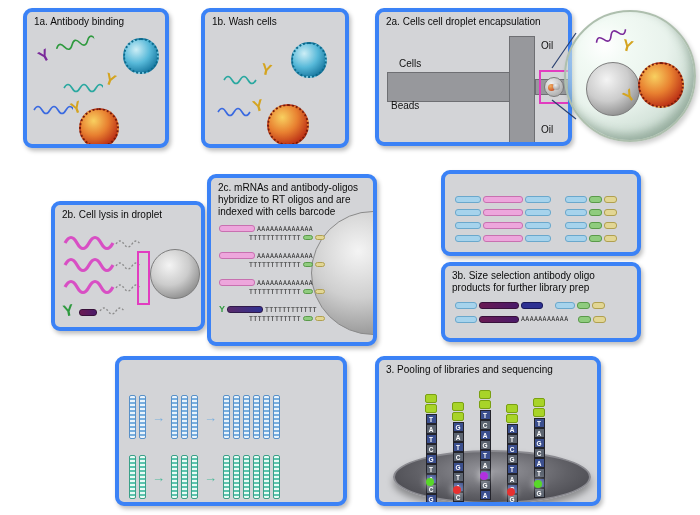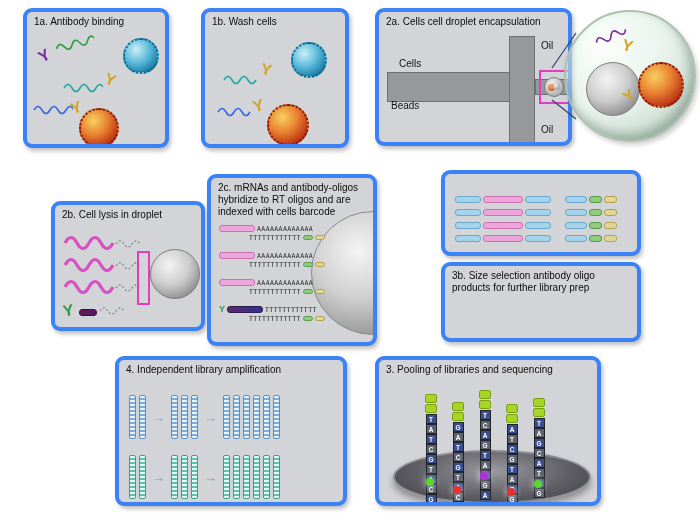--- a/index.html
+++ b/index.html
@@ -264,24 +264,42 @@
           <div class="gap10"></div>
           <div class="seg s-lb w22"></div>
           <div class="seg s-green w13"></div>
           <div class="seg s-yellow w13"></div>
         </div>
       </div>
   </section>
 
   <section class="panel" style="left:426px;top:262px;width:200px;height:80px">
     <div class="ptitle">3b. Size selection antibody oligo products for further library prep</div>
+    <div class="rows-host" id="abo-rows" style="left:10px;top:36px;right:8px">
+        <div class="seg-row">
+          <div class="seg s-lb w22"></div>
+          <div class="seg s-dpurple w40"></div>
+          <div class="seg s-dblue w22"></div>
+          <div class="gap8"></div>
+          <div class="seg s-lb w20"></div>
+          <div class="seg s-green w13"></div>
+          <div class="seg s-yellow w13"></div>
+        </div>
+        <div class="seg-row">
+          <div class="seg s-lb w22"></div>
+          <div class="seg s-dpurple w40"></div>
+          <span class="polyseq">AAAAAAAAAAA</span>
+          <div class="gap6"></div>
+          <div class="seg s-green w13"></div>
+          <div class="seg s-yellow w13"></div>
+        </div>
+      </div>
   </section>
 
   <section class="panel" style="left:100px;top:356px;width:232px;height:150px">
-    <div class="ptitle">4. Independent library amplification</div>
     <div class="amp-row" id="amp-blue" style="top:32px;height:50px">
         <div class="bar-group">
           <div class="ladder-bar blue"></div>
           <div class="ladder-bar blue"></div>
         </div>
         <span class="amp-arrow blue-arrow">→</span>
         <div class="bar-group">
           <div class="ladder-bar blue"></div>
           <div class="ladder-bar blue"></div>
           <div class="ladder-bar blue"></div>

